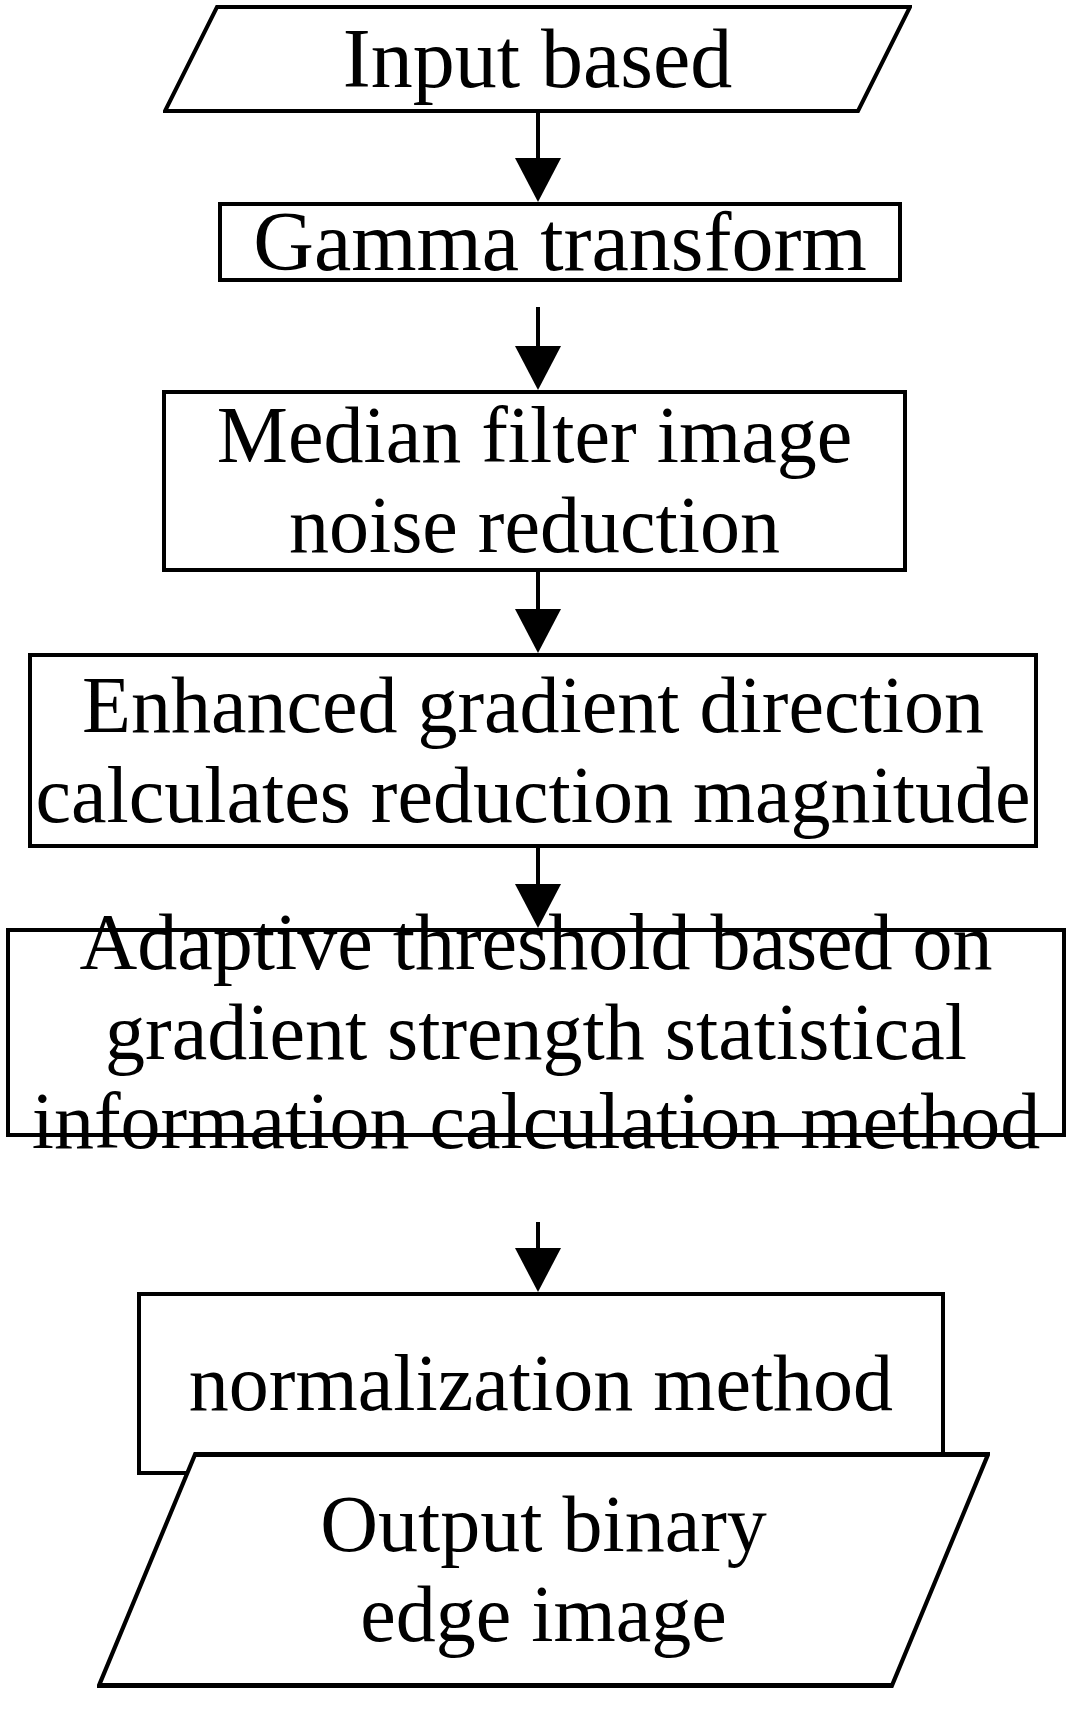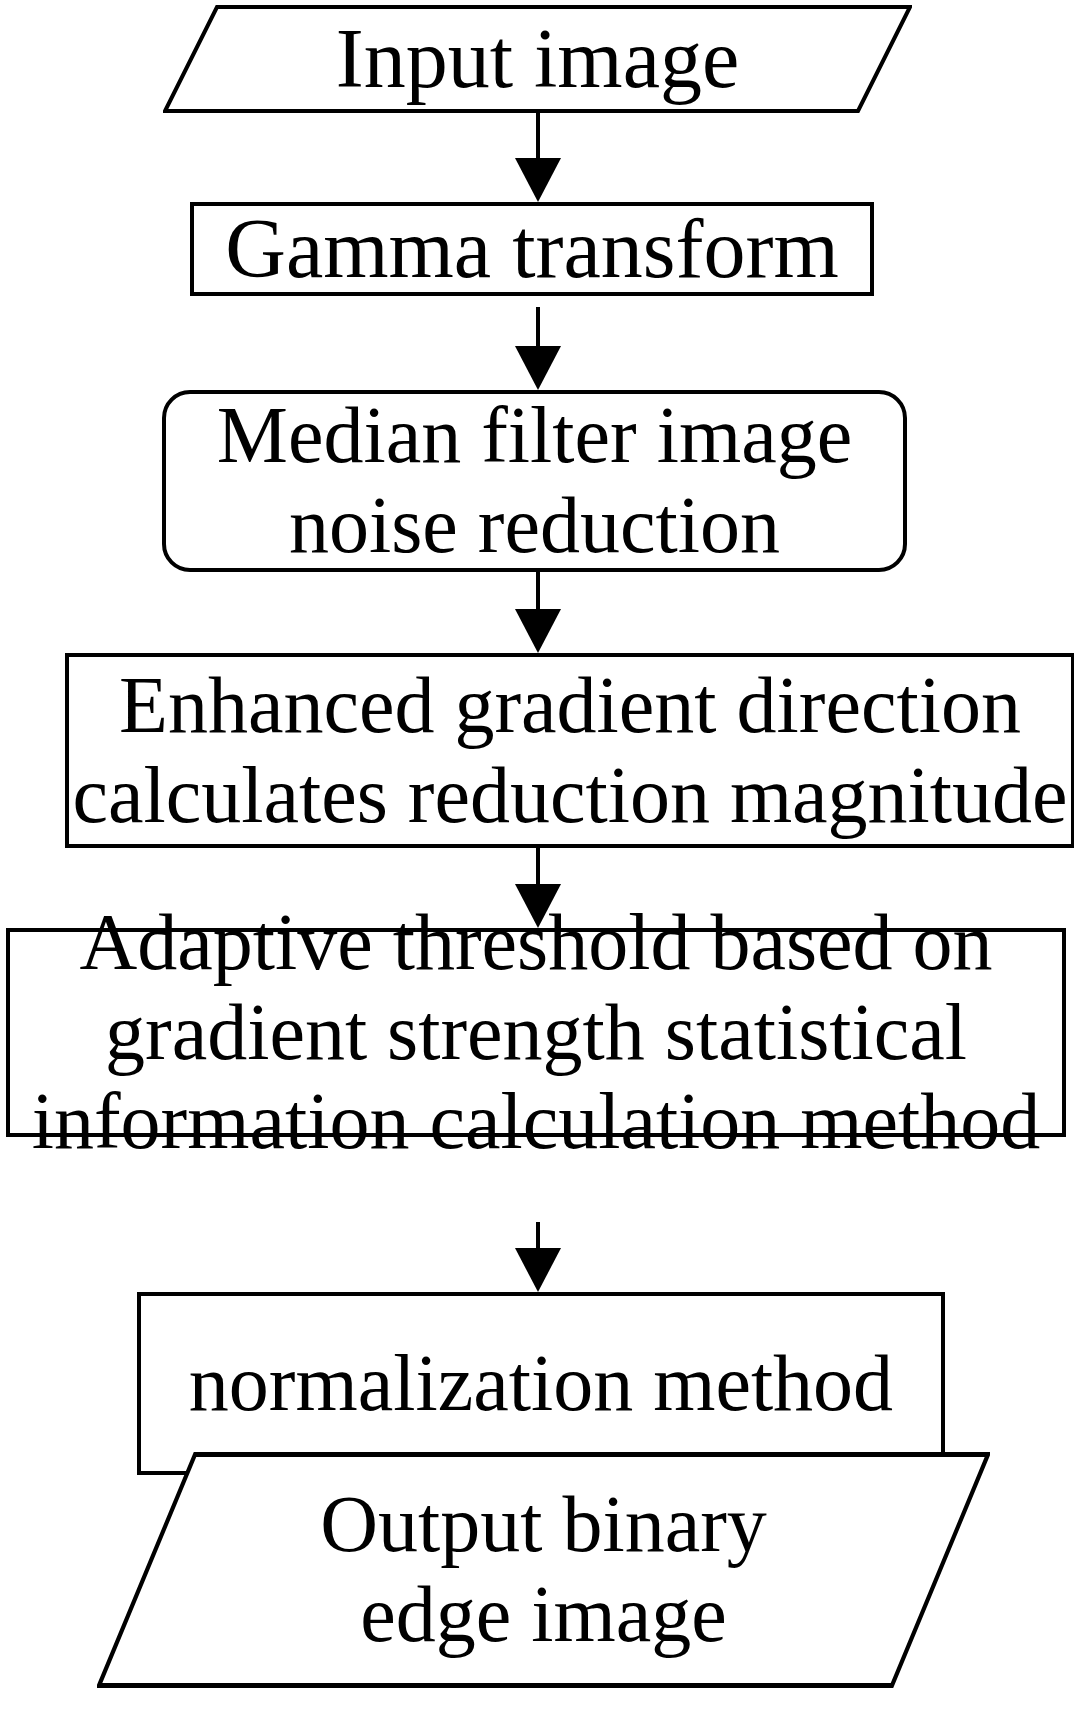--- a/index.html
+++ b/index.html
@@ -80,53 +80,53 @@
 </head>
 <body>
 
 <div id="canvas">
 
   <div class="node" style="left:163px; top:5px; width:749px; height:108px;">
     <svg class="shape-svg" viewBox="0 0 749 108" preserveAspectRatio="none">
       <polygon points="54,2 747,2 695,106 2,106"></polygon>
     </svg>
     <div class="label big">
-      <div>Input image</div>
+      <div>Input based</div>
     </div>
   </div>
 
   <div class="arrow" style="left:515px; top:113px; height:89px;">
     <div class="shaft" style="height:47px;"></div>
     <div class="head"></div>
   </div>
 
-  <div class="node rect-node" style="left:190px; top:202px; width:684px; height:94px;">
+  <div class="node rect-node" style="left:218px; top:202px; width:684px; height:80px;">
     <div class="label big">
       <div>Gamma transform</div>
     </div>
   </div>
 
   <div class="arrow" style="left:515px; top:307px; height:83px;">
     <div class="shaft" style="height:41px;"></div>
     <div class="head"></div>
   </div>
 
-  <div class="node rect-node" style="left:162px; top:390px; width:745px; height:182px;border-radius:28px;">
+  <div class="node rect-node" style="left:162px; top:390px; width:745px; height:182px;">
     <div class="label">
       <div>Median filter image</div>
       <div>noise reduction</div>
     </div>
   </div>
 
   <div class="arrow" style="left:515px; top:572px; height:81px;">
     <div class="shaft" style="height:39px;"></div>
     <div class="head"></div>
   </div>
 
-  <div class="node rect-node" style="left:28px; top:653px; width:1010px; height:195px;margin-left:37px;">
+  <div class="node rect-node" style="left:28px; top:653px; width:1010px; height:195px;">
     <div class="label">
       <div>Enhanced gradient direction</div>
       <div>calculates reduction magnitude</div>
     </div>
   </div>
 
   <div class="arrow" style="left:515px; top:848px; height:80px;">
     <div class="shaft" style="height:38px;"></div>
     <div class="head"></div>
   </div>

